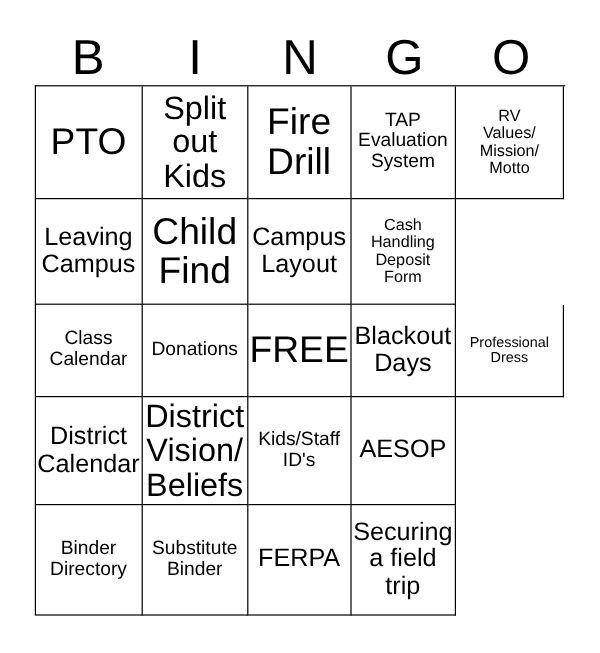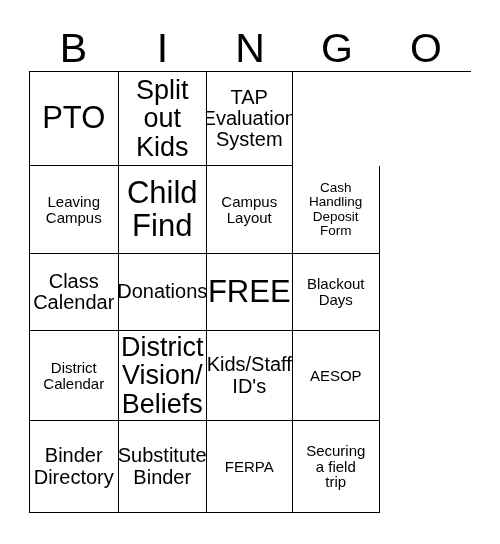--- a/index.html
+++ b/index.html
@@ -68,22 +68,22 @@
     text-align: center;
     overflow: hidden;
     padding: 0 1px;
     line-height: 1.06;
     white-space: pre-line;
   }
 
   
   .cell.sz-xl  { font-size: 31px; }
   .cell.sz-lg  { font-size: 27px; }
-  .cell.sz-md  { font-size: 15px; }
-  .cell.sz-sm  { font-size: 20px; }
+  .cell.sz-md  { font-size: 21px; }
+  .cell.sz-sm  { font-size: 16px; }
   .cell.sz-xs  { font-size: 13.5px; }
   .cell.sz-xxs { font-size: 12px; }
 
   .cell-text { display: block; }
 </style>
 </head>
 <body>
 
 <div id="card">
 
@@ -94,43 +94,51 @@
       <div class="header-letter">G</div>
       <div class="header-letter">O</div>
     </div>
 
   <div id="grid">
       <div class="bingo-row r1">
         <div class="cell sz-xl"><span class="cell-text">PTO</span></div>
         <div class="cell sz-lg"><span class="cell-text">Split
 out
 Kids</span></div>
+        <div class="cell sz-xl"><span class="cell-text">Fire
+Drill</span></div>
         <div class="cell sz-sm"><span class="cell-text">TAP
 Evaluation
 System</span></div>
+        <div class="cell sz-xs"><span class="cell-text">RV
+Values/
+Mission/
+Motto</span></div>
       </div>
       <div class="bingo-row r2">
         <div class="cell sz-md"><span class="cell-text">Leaving
 Campus</span></div>
         <div class="cell sz-xl"><span class="cell-text">Child
 Find</span></div>
         <div class="cell sz-md"><span class="cell-text">Campus
 Layout</span></div>
         <div class="cell sz-xs"><span class="cell-text">Cash
 Handling
 Deposit
 Form</span></div>
       </div>
       <div class="bingo-row r3">
         <div class="cell sz-sm"><span class="cell-text">Class
 Calendar</span></div>
         <div class="cell sz-sm"><span class="cell-text">Donations</span></div>
         <div class="cell sz-xl"><span class="cell-text">FREE</span></div>
         <div class="cell sz-md"><span class="cell-text">Blackout
 Days</span></div>
+        <div class="cell sz-xxs"><span class="cell-text">Professional
+Dress</span></div>
       </div>
       <div class="bingo-row r4">
         <div class="cell sz-md"><span class="cell-text">District
 Calendar</span></div>
         <div class="cell sz-lg"><span class="cell-text">District
 Vision/
 Beliefs</span></div>
         <div class="cell sz-sm"><span class="cell-text">Kids/Staff
 ID's</span></div>
         <div class="cell sz-md"><span class="cell-text">AESOP</span></div>

